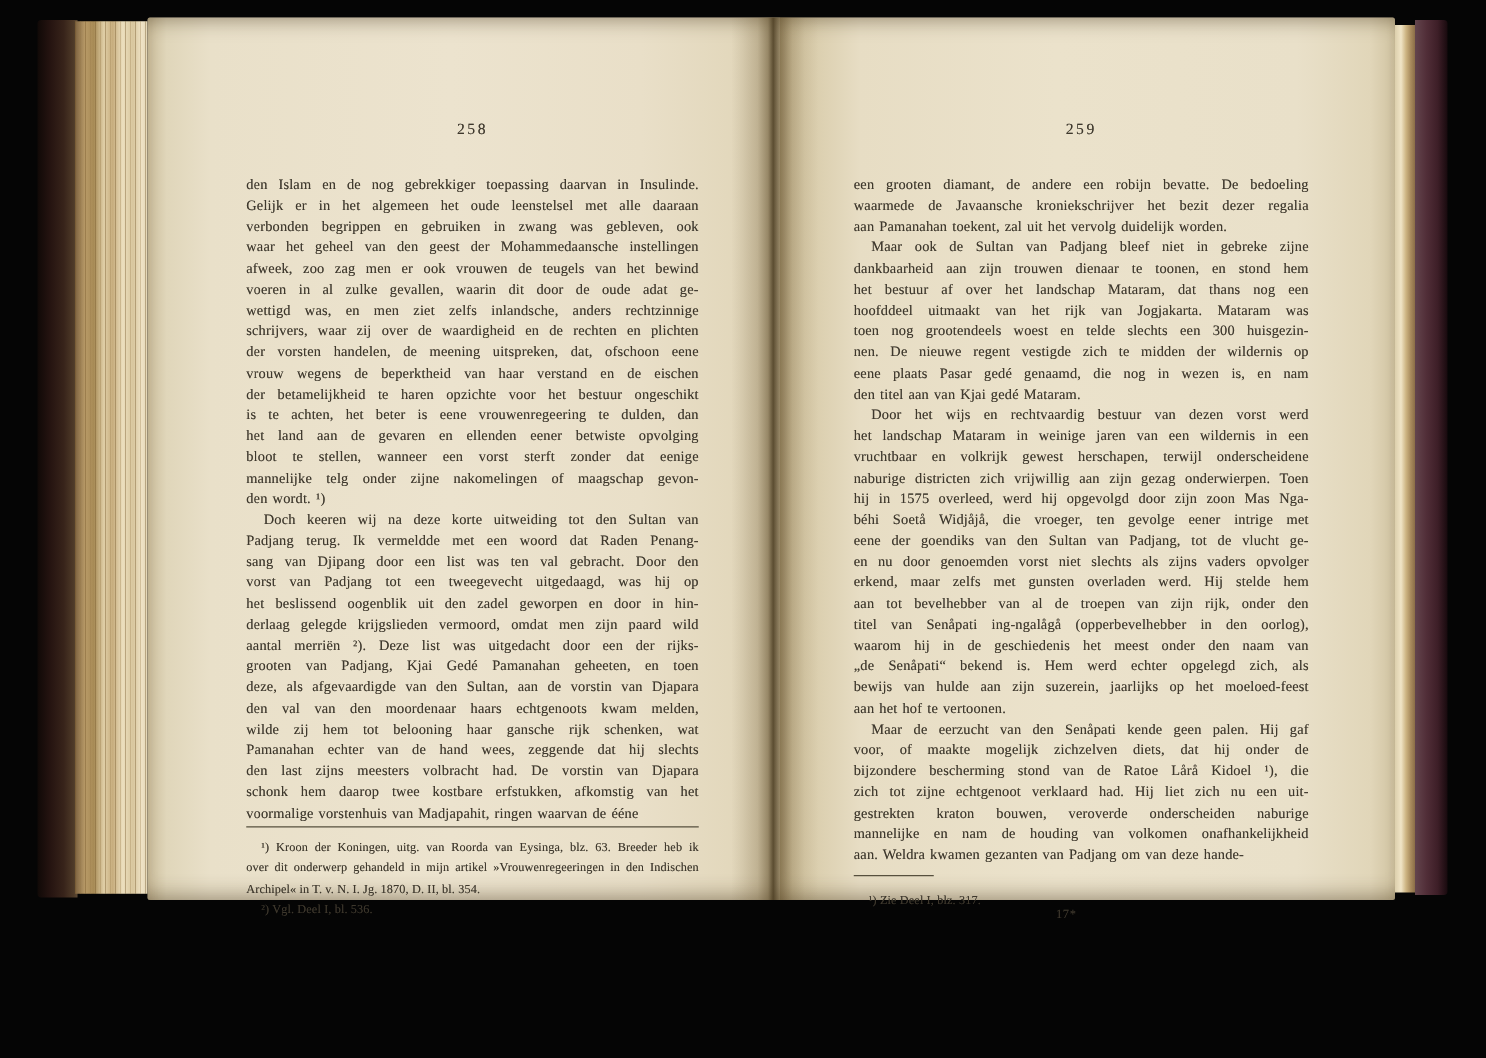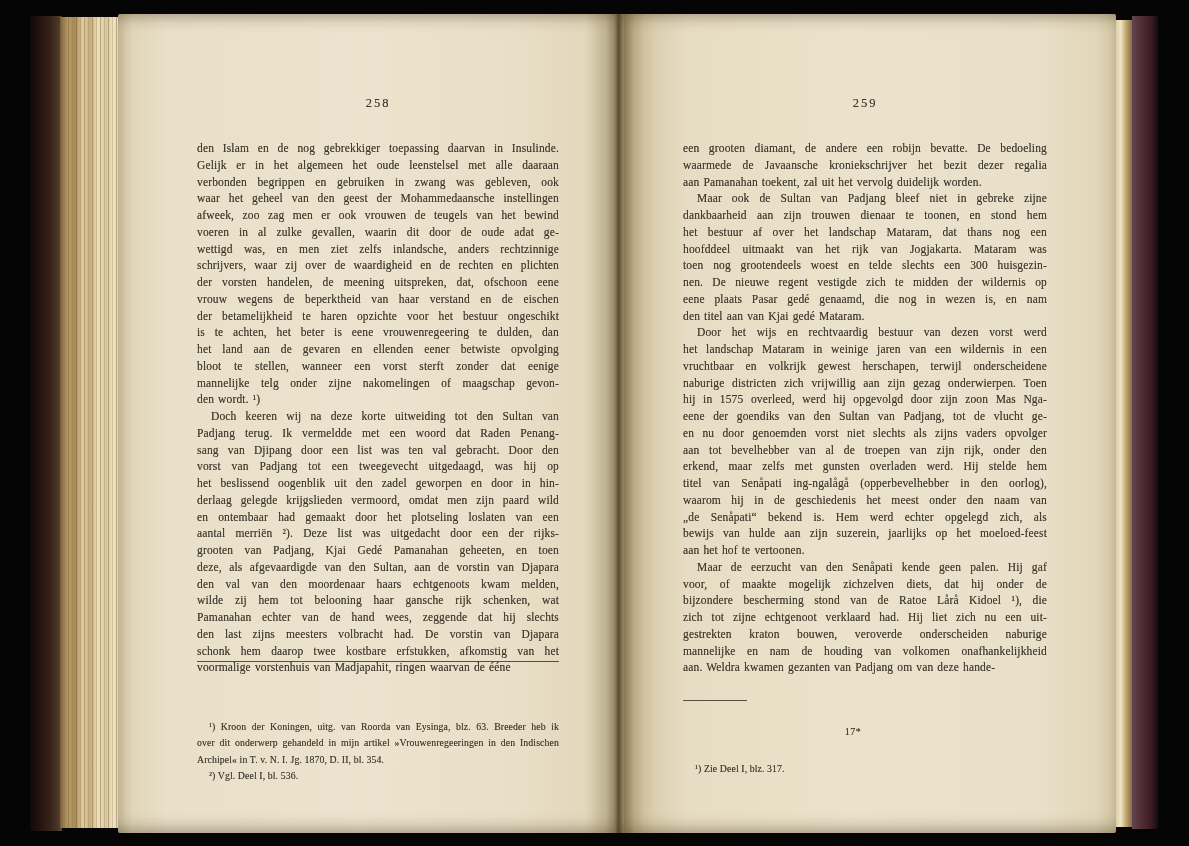--- a/index.html
+++ b/index.html
@@ -3,21 +3,21 @@
 <meta charset="utf-8">
 <style>
   html,body{margin:0;padding:0;}
   body{
     width:1189px;height:846px;
     background:#050505;
     font-family:"Liberation Serif","DejaVu Serif",serif;
     overflow:hidden;
   }
   .scene{position:relative;width:1189px;height:846px;background:#050505;}
-  .book{position:absolute;left:30px;top:14px;width:1128px;height:819px;}
+  .book{position:absolute;left:30px;top:14px;width:1128px;height:706px;}
 
   
   .cover-left{
     position:absolute;left:0;top:2px;bottom:2px;width:32px;
     background:linear-gradient(90deg,#100907 0%,#241310 30%,#37231a 65%,#4e3a28 90%,#5d4a35 100%);
     border-radius:3px 0 0 3px;
   }
   .cover-right{
     position:absolute;left:1102px;top:2px;bottom:4px;width:26px;
     background:linear-gradient(90deg,#63454d 0%,#512e38 35%,#3d1e27 70%,#180a0e 100%);
@@ -79,21 +79,21 @@
     font-size:9.8px;letter-spacing:.1px;
     height:16.4px;line-height:16.4px;
     text-align:justify;text-align-last:justify;
     white-space:nowrap;
   }
   .fnline.plast{text-align-last:left;}
   .fnline.indent{text-indent:12px;}
   .fnrule{position:absolute;height:1px;background:#57503e;}
   .fnrule-l{left:79px;top:647px;width:362px;}
   .fnrule-r{left:59px;top:686px;width:64px;}
-  .footnotes{position:absolute;margin-top:48px;}
+  .footnotes{position:absolute;}
   .fns-l{left:79px;top:657px;width:362px;}
   .fns-r{left:59px;top:699px;width:364px;}
   .sig{
     position:absolute;left:59px;top:712px;width:364px;
     text-align:center;padding-right:24px;box-sizing:border-box;
     font-size:10px;letter-spacing:.5px;
   }
 </style>
 </head>
 <body>
@@ -122,21 +122,20 @@
           <div class="tline">het land aan de gevaren en ellenden eener betwiste opvolging</div>
           <div class="tline">bloot te stellen, wanneer een vorst sterft zonder dat eenige</div>
           <div class="tline">mannelijke telg onder zijne nakomelingen of maagschap gevon-</div>
           <div class="tline plast">den wordt. ¹)</div>
           <div class="tline indent">Doch keeren wij na deze korte uitweiding tot den Sultan van</div>
           <div class="tline">Padjang terug. Ik vermeldde met een woord dat Raden Penang-</div>
           <div class="tline">sang van Djipang door een list was ten val gebracht. Door den</div>
           <div class="tline">vorst van Padjang tot een tweegevecht uitgedaagd, was hij op</div>
           <div class="tline">het beslissend oogenblik uit den zadel geworpen en door in hin-</div>
           <div class="tline">derlaag gelegde krijgslieden vermoord, omdat men zijn paard wild</div>
-          <div class="tline">en ontembaar had gemaakt door het plotseling loslaten van een</div>
           <div class="tline">aantal merriën ²). Deze list was uitgedacht door een der rijks-</div>
           <div class="tline">grooten van Padjang, Kjai Gedé Pamanahan geheeten, en toen</div>
           <div class="tline">deze, als afgevaardigde van den Sultan, aan de vorstin van Djapara</div>
           <div class="tline">den val van den moordenaar haars echtgenoots kwam melden,</div>
           <div class="tline">wilde zij hem tot belooning haar gansche rijk schenken, wat</div>
           <div class="tline">Pamanahan echter van de hand wees, zeggende dat hij slechts</div>
           <div class="tline">den last zijns meesters volbracht had. De vorstin van Djapara</div>
           <div class="tline">schonk hem daarop twee kostbare erfstukken, afkomstig van het</div>
           <div class="tline plast">voormalige vorstenhuis van Madjapahit, ringen waarvan de ééne</div>
         </div>
@@ -161,24 +160,25 @@
           <div class="tline">hoofddeel uitmaakt van het rijk van Jogjakarta. Mataram was</div>
           <div class="tline">toen nog grootendeels woest en telde slechts een 300 huisgezin-</div>
           <div class="tline">nen. De nieuwe regent vestigde zich te midden der wildernis op</div>
           <div class="tline">eene plaats Pasar gedé genaamd, die nog in wezen is, en nam</div>
           <div class="tline plast">den titel aan van Kjai gedé Mataram.</div>
           <div class="tline indent">Door het wijs en rechtvaardig bestuur van dezen vorst werd</div>
           <div class="tline">het landschap Mataram in weinige jaren van een wildernis in een</div>
           <div class="tline">vruchtbaar en volkrijk gewest herschapen, terwijl onderscheidene</div>
           <div class="tline">naburige districten zich vrijwillig aan zijn gezag onderwierpen. Toen</div>
           <div class="tline">hij in 1575 overleed, werd hij opgevolgd door zijn zoon Mas Nga-</div>
+          <div class="tline">béhi Soetå Widjåjå, die vroeger, ten gevolge eener intrige met</div>
           <div class="tline">eene der goendiks van den Sultan van Padjang, tot de vlucht ge-</div>
           <div class="tline">en nu door genoemden vorst niet slechts als zijns vaders opvolger</div>
+          <div class="tline">erkend, maar zelfs met gunsten overladen werd. Hij stelde hem</div>
           <div class="tline">aan tot bevelhebber van al de troepen van zijn rijk, onder den</div>
-          <div class="tline">erkend, maar zelfs met gunsten overladen werd. Hij stelde hem</div>
           <div class="tline">titel van Senåpati ing-ngalågå (opperbevelhebber in den oorlog),</div>
           <div class="tline">waarom hij in de geschiedenis het meest onder den naam van</div>
           <div class="tline">„de Senåpati“ bekend is. Hem werd echter opgelegd zich, als</div>
           <div class="tline">bewijs van hulde aan zijn suzerein, jaarlijks op het moeloed-feest</div>
           <div class="tline plast">aan het hof te vertoonen.</div>
           <div class="tline indent">Maar de eerzucht van den Senåpati kende geen palen. Hij gaf</div>
           <div class="tline">voor, of maakte mogelijk zichzelven diets, dat hij onder de</div>
           <div class="tline">bijzondere bescherming stond van de Ratoe Lårå Kidoel ¹), die</div>
           <div class="tline">zich tot zijne echtgenoot verklaard had. Hij liet zich nu een uit-</div>
           <div class="tline">gestrekten kraton bouwen, veroverde onderscheiden naburige</div>

